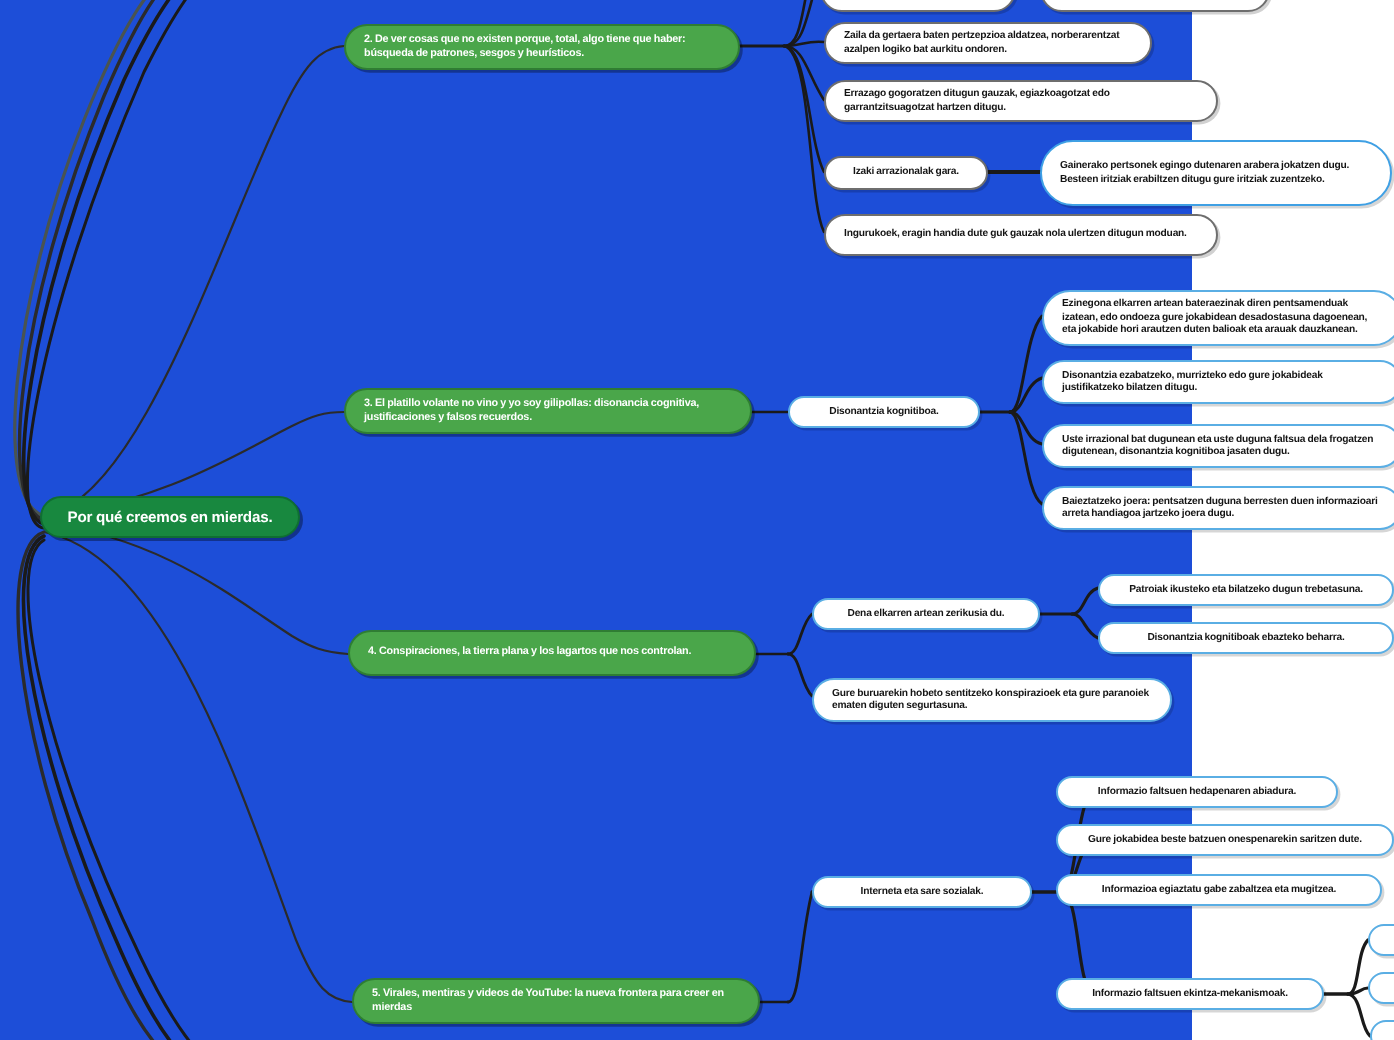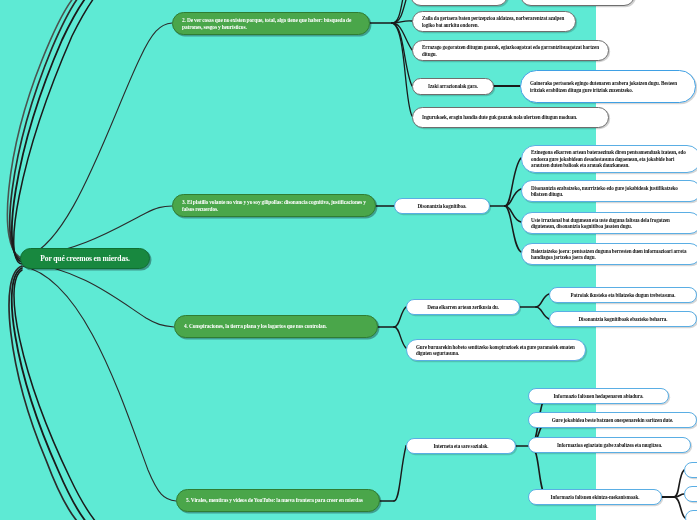--- a/index.html
+++ b/index.html
@@ -5,22 +5,21 @@
   * { box-sizing: border-box; margin: 0; padding: 0; }
   html, body {
     width: 697px; height: 520px;
     background: #ffffff;
     font-family: "Liberation Sans", sans-serif;
     overflow: hidden;
   }
   #canvas {
     position: relative;
     width: 596px; height: 520px;
-    background: #5eead4;
-    font-family: Liberation Serif, serif;
+    background: #1d4ed8;
   }
   svg.links {
     position: absolute; left: 0; top: 0;
     width: 697px; height: 520px;
     pointer-events: none;
   }
   .node {
     position: absolute;
     display: flex;
     align-items: center;

